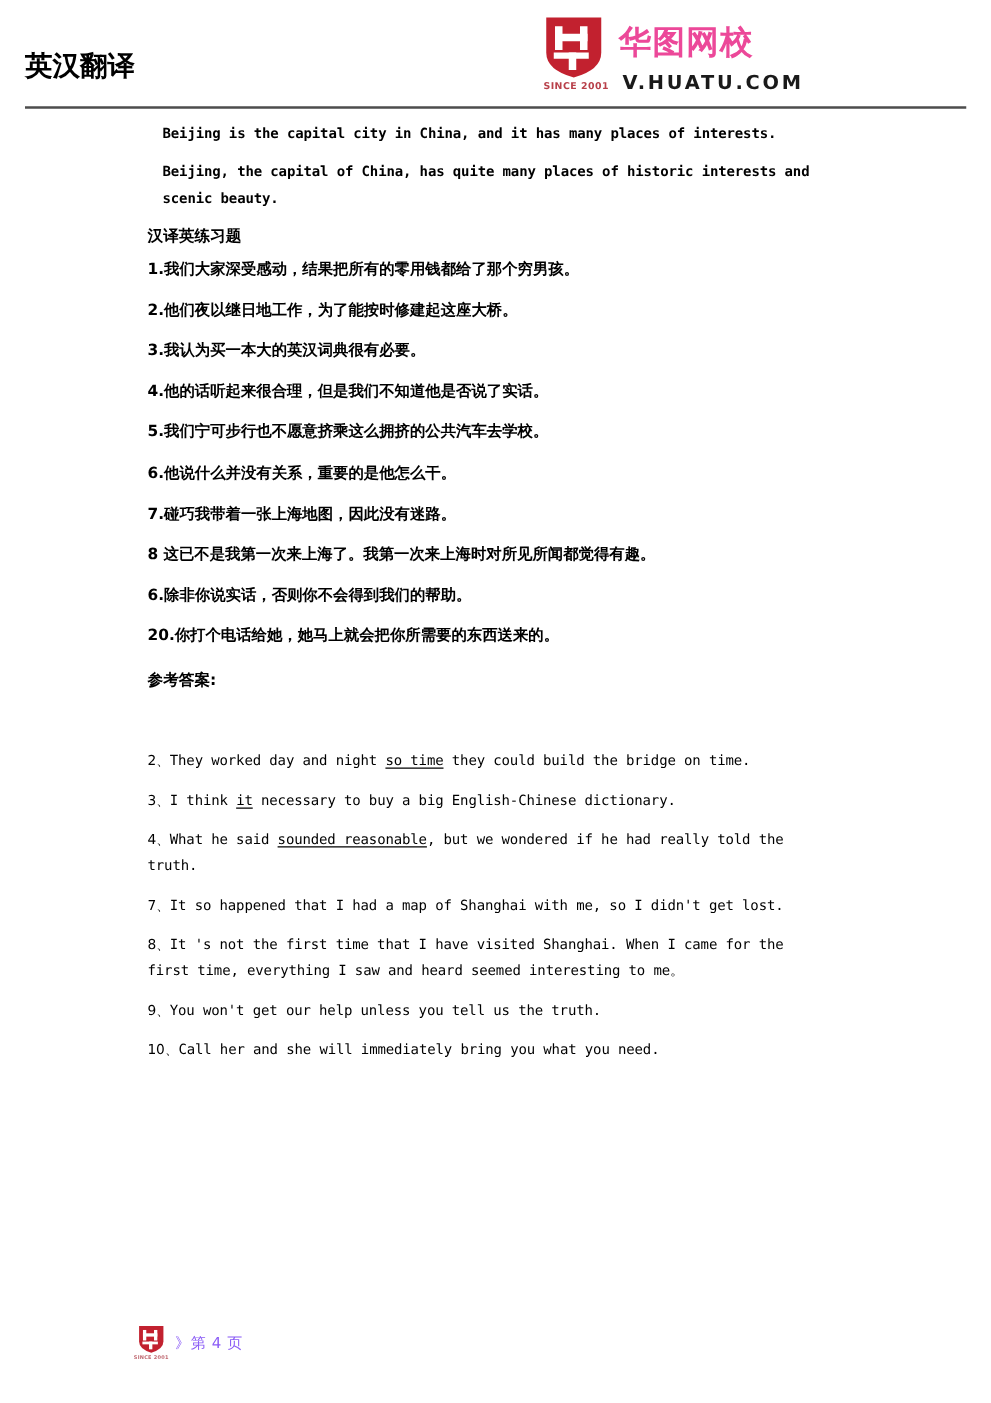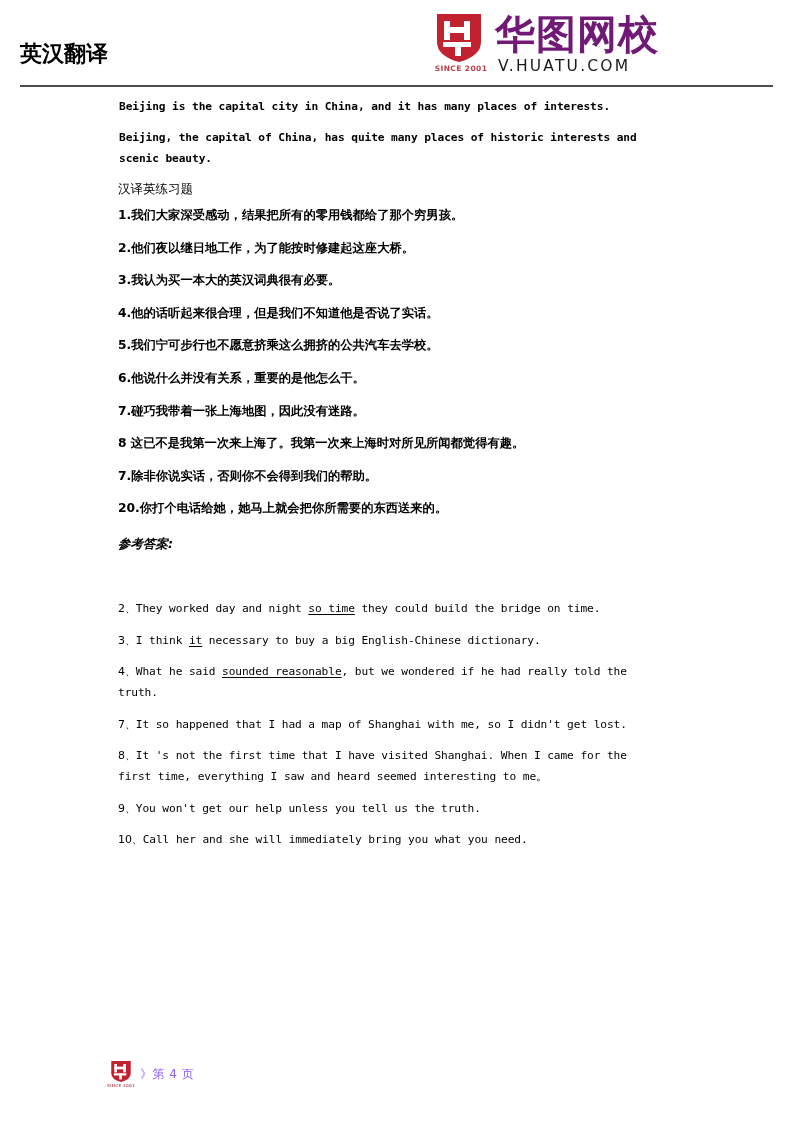--- a/index.html
+++ b/index.html
@@ -62,33 +62,33 @@
     font-size: 7.5px;
     font-weight: bold;
     letter-spacing: 0.4px;
     color: #b8404a;
     font-family: "DejaVu Sans", "Liberation Sans", sans-serif;
   }
   .brand-cn {
     position: absolute;
     left: 60px;
     top: 0px;
-    font-size: 40px;
+    font-size: 26px;
     font-weight: bold;
     line-height: 44px;
     letter-spacing: 1px;
-    color: #701a75;
+    color: #ec4899;
     font-family: "DejaVu Sans", "Liberation Sans", sans-serif;
   }
   .brand-url {
     position: absolute;
     left: 63px;
     top: 45px;
     font-size: 15.5px;
-    font-weight: normal;
+    font-weight: bold;
     letter-spacing: 2.2px;
     color: #1a1a1a;
     font-family: "DejaVu Sans", "Liberation Sans", sans-serif;
   }
   .header-rule {
     position: absolute;
     left: 20px;
     top: 85px;
     width: 753px;
     height: 0;
@@ -101,48 +101,47 @@
     left: 118px;
     top: 96px;
     width: 540px;
   }
 
   .en-para {
     font-family: "DejaVu Sans Mono", "Liberation Mono", monospace;
     font-size: 11.2px;
     font-weight: bold;
     line-height: 21px;
-    margin: 0 0 10px 1px;
+    margin: 0 0 10px 12px;
     letter-spacing: -0.1px;
     white-space: normal;
   }
 
   .cn-head {
     font-size: 12.5px;
-    font-weight: normal;
+    font-weight: bold;
     line-height: 20px;
     margin: 0 0 6px 0;
     font-family: "DejaVu Sans", "Liberation Sans", sans-serif;
   }
 
   .cn-item {
     font-size: 12.3px;
     font-weight: bold;
     line-height: 20px;
     margin: 0 0 12.6px 0;
     font-family: "DejaVu Sans", "Liberation Sans", sans-serif;
   }
 
   .answers-head {
     font-size: 12.5px;
     font-weight: bold;
     line-height: 20px;
     margin: 16px 0 0 0;
     font-family: "DejaVu Sans", "Liberation Sans", sans-serif;
-    font-style: italic;
   }
 
   .answers-list {
     margin-top: 44px;
   }
 
   .ans-item {
     font-family: "DejaVu Sans Mono", "Liberation Mono", monospace;
     font-size: 11.2px;
     line-height: 21px;
@@ -240,21 +239,21 @@
 
   <div>
     <p class="cn-item">1.我们大家深受感动，结果把所有的零用钱都给了那个穷男孩。</p>
     <p class="cn-item">2.他们夜以继日地工作，为了能按时修建起这座大桥。</p>
     <p class="cn-item">3.我认为买一本大的英汉词典很有必要。</p>
     <p class="cn-item">4.他的话听起来很合理，但是我们不知道他是否说了实话。</p>
     <p class="cn-item">5.我们宁可步行也不愿意挤乘这么拥挤的公共汽车去学校。</p>
     <p class="cn-item">6.他说什么并没有关系，重要的是他怎么干。</p>
     <p class="cn-item">7.碰巧我带着一张上海地图，因此没有迷路。</p>
     <p class="cn-item">8 这已不是我第一次来上海了。我第一次来上海时对所见所闻都觉得有趣。</p>
-    <p class="cn-item">7.除非你说实话，否则你不会得到我们的帮助。</p>
+    <p class="cn-item">6.除非你说实话，否则你不会得到我们的帮助。</p>
     <p class="cn-item">20.你打个电话给她，她马上就会把你所需要的东西送来的。</p>
   </div>
 
   <div class="answers-head">参考答案:</div>
 
   <div class="answers-list">
     <p class="ans-item"><span class="num">2、</span>They worked day and night <u>so time</u> they could build the bridge on time.</p>
     <p class="ans-item"><span class="num">3、</span>I think <u>it</u> necessary to buy a big English-Chinese dictionary.</p>
     <p class="ans-item"><span class="num">4、</span>What he said <u>sounded reasonable</u>, but we wondered if he had really told the truth.</p>
     <p class="ans-item"><span class="num">7、</span>It so happened that I had a map of Shanghai with me, so I didn't get lost.</p>

